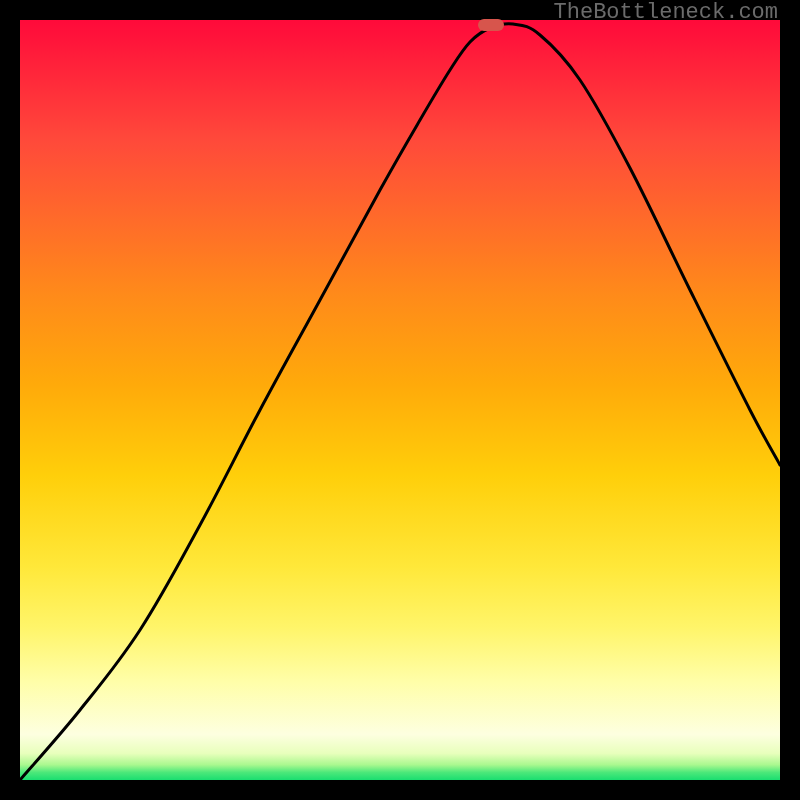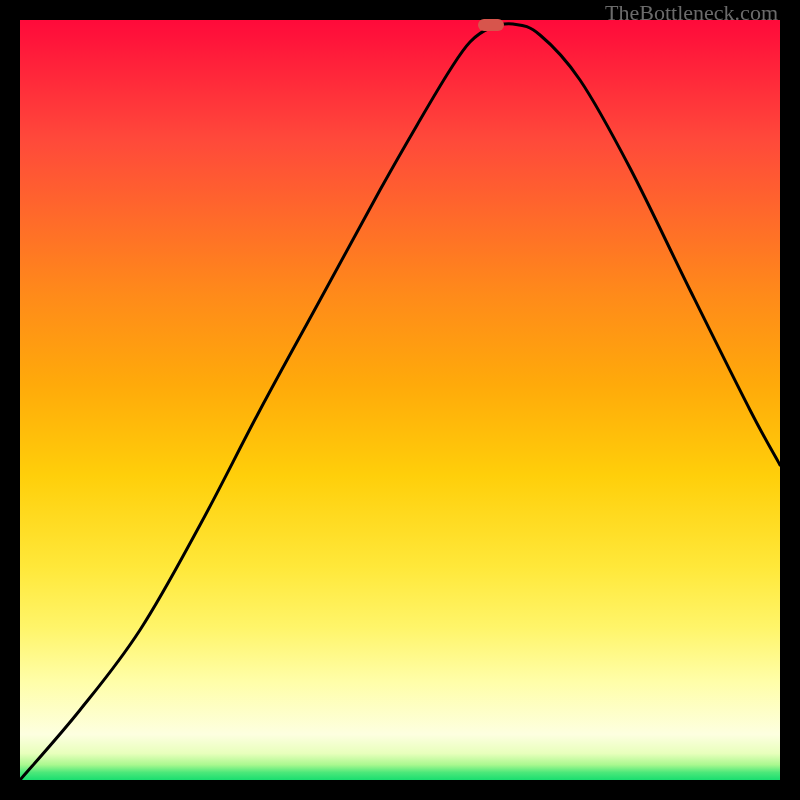--- a/index.html
+++ b/index.html
@@ -51,21 +51,21 @@
     border-radius: 6px;
     transform: translate(-50%, -50%);
     left: 491px;  
     top: 775px;   
   }
   .watermark {
     position: absolute;
     top: 0;
     right: 22px;
     color: #6b6b6b;
-    font-family: Liberation Serif, serif;
+    font-family: Liberation Mono, monospace;
     font-size: 22px;
     font-weight: 500;
   }
 </style>
 </head>
 <body>
 
 <div class="plot-area"></div>
 
 <svg class="curve" viewBox="0 0 760 760" preserveAspectRatio="none">

